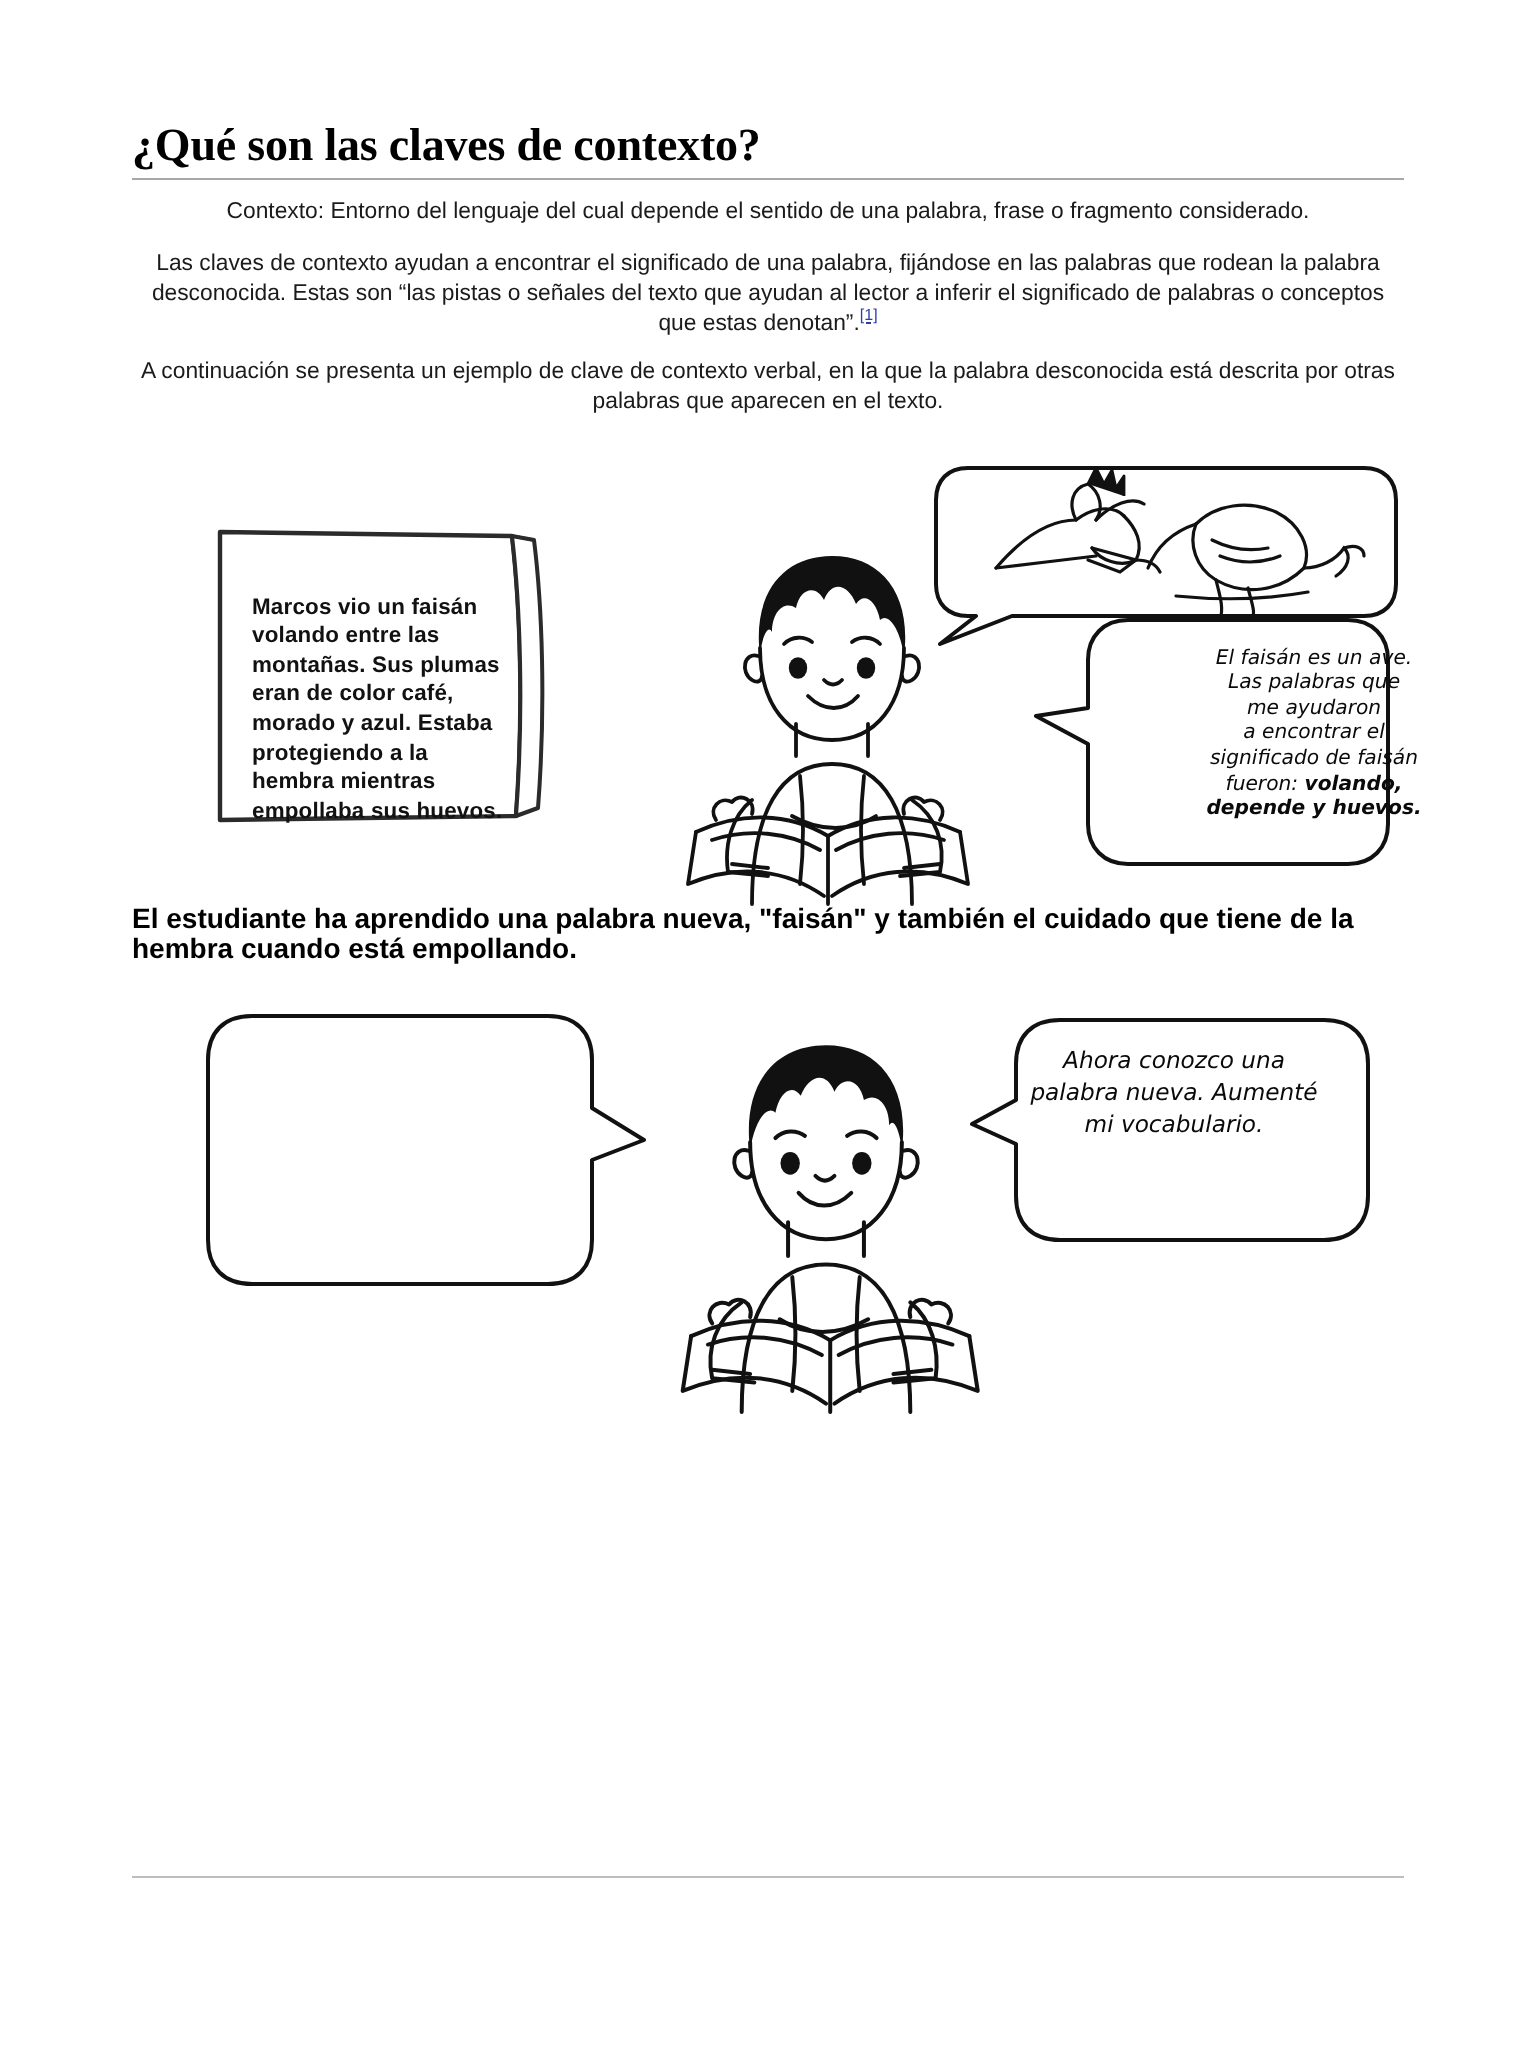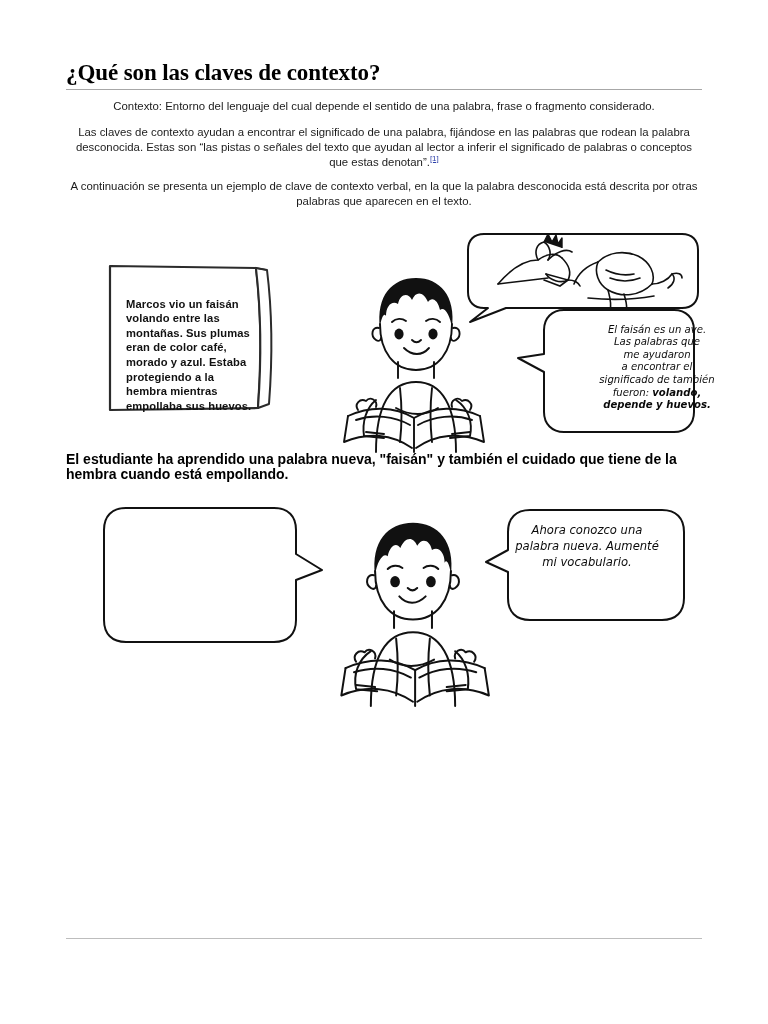--- a/index.html
+++ b/index.html
@@ -257,21 +257,21 @@
 
       <svg class="art" style="left:446px; top:82px;" width="190" height="132" viewBox="0 0 190 132">
         <path d="M52 4 L162 4 C174 4 182 12 182 24 L182 106 C182 118 174 126 162 126
                  L52 126 C40 126 32 118 32 106 L32 66 L6 52 L32 48 L32 24 C32 12 40 4 52 4 Z" fill="#ffffff" stroke="#111" stroke-width="2" stroke-linejoin="round"></path>
       </svg>
       <div class="bubble-text" id="bubble-explain-text">
         <span>El faisán es un ave.</span><br>
         <span>Las palabras que</span><br>
         <span>me ayudaron</span><br>
         <span>a encontrar el</span><br>
-        <span>significado de también</span><br>
+        <span>significado de faisán</span><br>
         <span>fueron: </span><span class="strong">volando,</span><br>
         <span class="strong">depende y huevos.</span>
       </div>
 
     </div>
 
     <p class="caption">El estudiante ha aprendido una palabra nueva, "faisán" y también el cuidado que tiene de la hembra cuando está empollando.</p>
 
     <div class="scene" id="scene-two">
 

